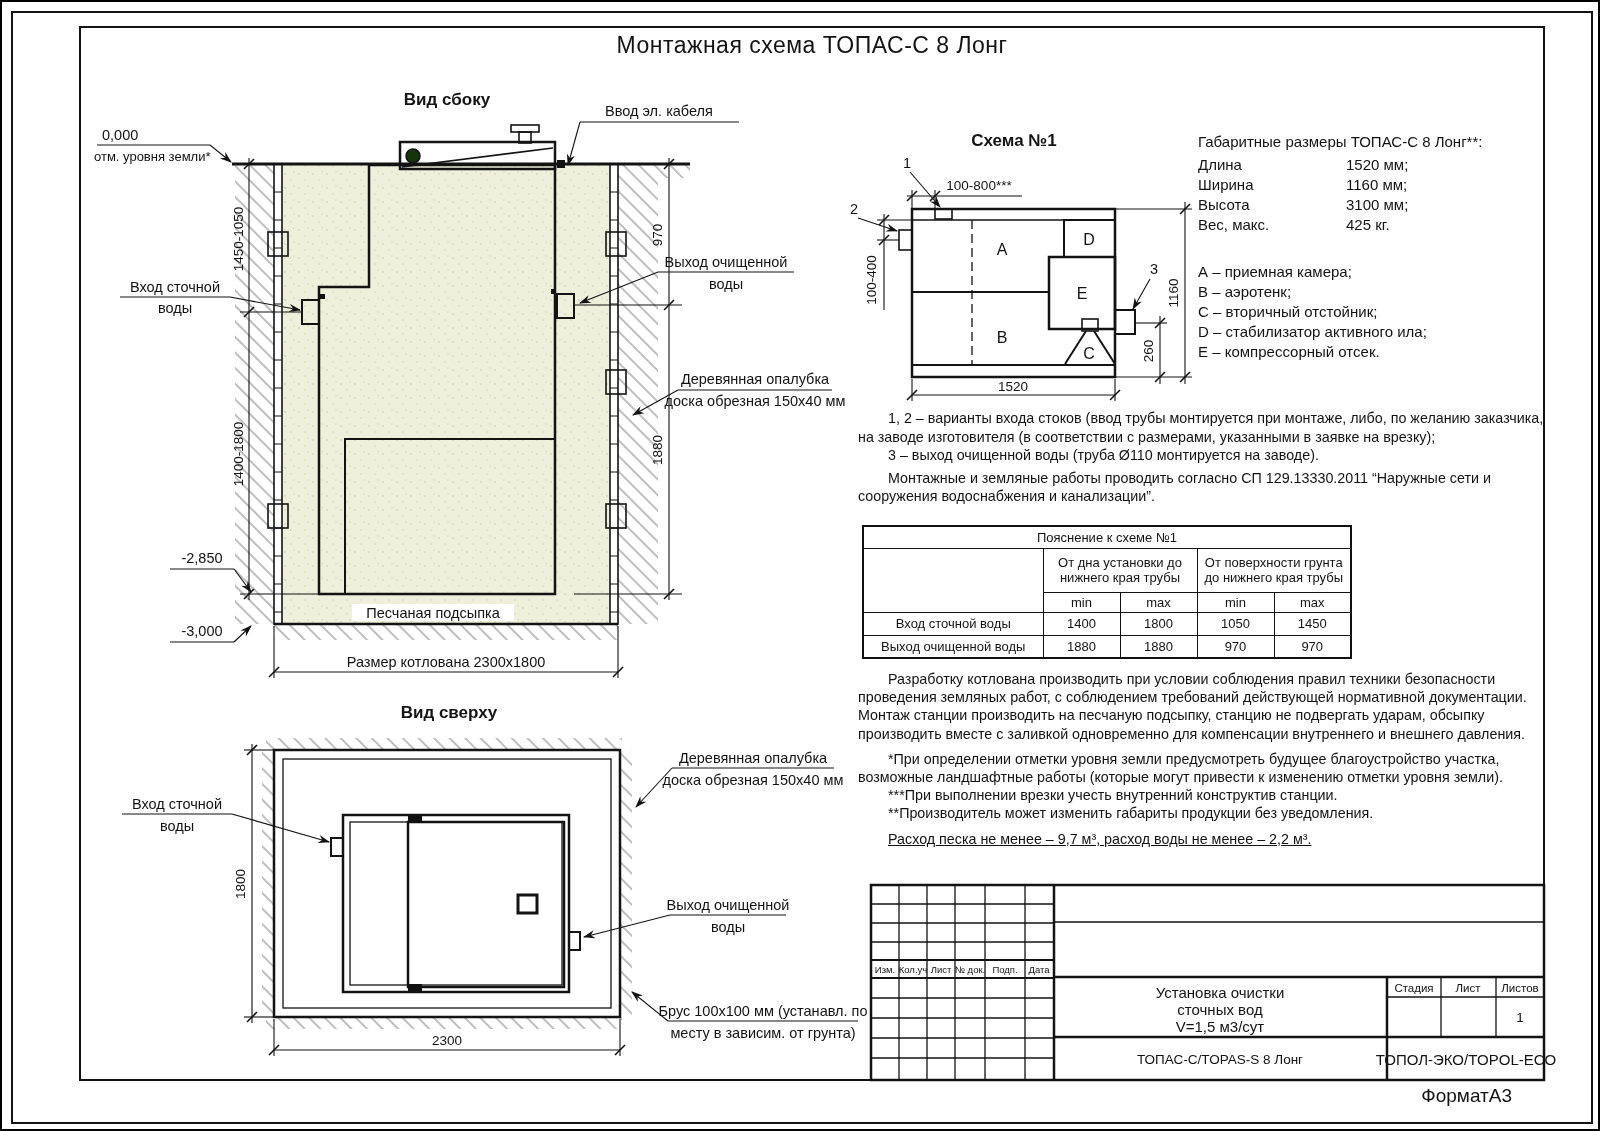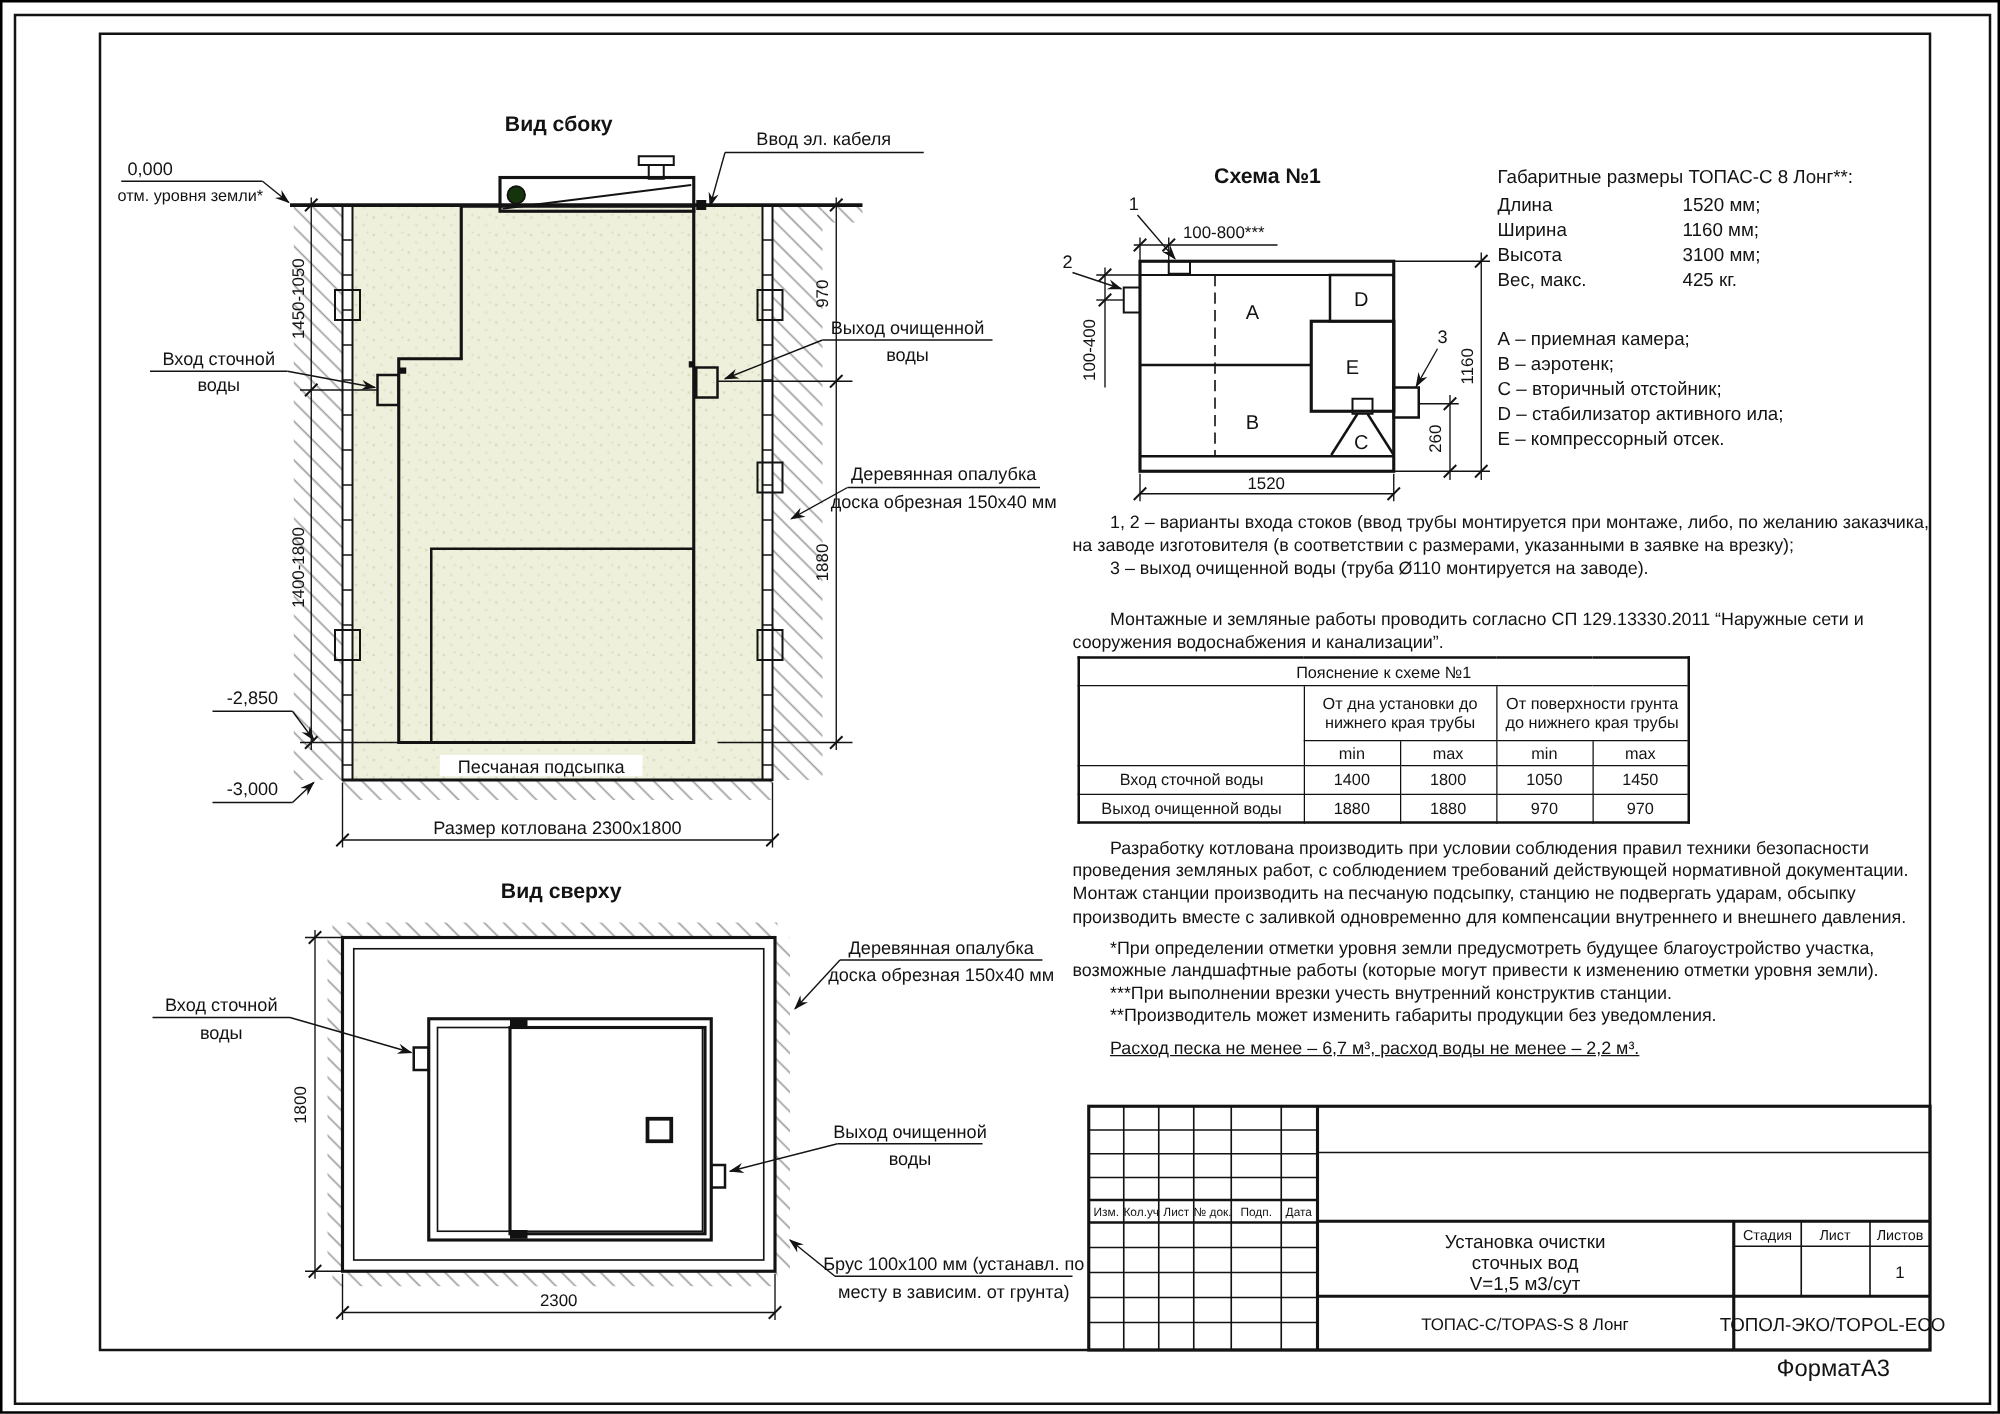--- a/index.html
+++ b/index.html
@@ -31,21 +31,21 @@
 .dash{stroke-dasharray:9 5}
 .arr{marker-end:url(#arr)}
 #page-title{left:310px;top:30px;width:1000px;text-align:center;font-size:23px;letter-spacing:.5px}
 #specs{left:1196px;top:130px;width:352px;font-size:15px;line-height:20px}
 #specs .head{margin-bottom:3px}
 .spec-row{display:flex}
 .spec-row .l{width:148px}
 #legend{margin-top:27px}
 #notes{left:856px;top:407px;width:696px;font-size:14.3px;line-height:18.6px}
 #notes p{text-indent:30px}
-#notes .gap{margin-top:22px}
+#notes .gap{margin-top:4px}
 #expl-table{left:860px;top:523px}
 #expl-table table{border-collapse:collapse;table-layout:fixed;font-size:13px;border:2.5px solid #111}
 #expl-table td{border:1.6px solid #111;text-align:center;vertical-align:middle;padding:1px 2px}
 tr.r-title{height:22px}
 tr.r-group{height:44px}
 tr.r-mm{height:20px}
 tr.r-data{height:23px}
 #attention{left:856px;top:668px;width:696px;font-size:14.3px;line-height:18.2px}
 #attention p{text-indent:30px}
 #attention .b{font-weight:bold;text-indent:30px}
@@ -335,20 +335,21 @@
     <text class="tbs" x="1412" y="990" text-anchor="middle">Стадия</text>
     <text class="tbs" x="1466" y="990" text-anchor="middle">Лист</text>
     <text class="tbs" x="1518" y="990" text-anchor="middle">Листов</text>
     <text class="tbm" x="1518" y="1020" text-anchor="middle">1</text>
 
     <text class="tbm" x="1218" y="1062" text-anchor="middle">ТОПАС-С/TOPAS-S 8 Лонг</text>
     <text class="tbc" x="1464" y="1063" text-anchor="middle">ТОПОЛ-ЭКО/TOPOL-ECO</text>
   </g>
 </svg>
 
+  <div id="page-title" class="abs">Монтажная схема ТОПАС-С 8 Лонг</div>
 
   <div id="specs" class="abs">
     <p class="head">Габаритные размеры ТОПАС-С 8 Лонг**:</p>
     <div class="spec-row">
         <span class="l">Длина</span>
         <span>1520 мм;</span>
       </div>
     <div class="spec-row">
         <span class="l">Ширина</span>
         <span>1160 мм;</span>
@@ -416,21 +417,21 @@
       </tr>
       </tbody>
     </table>
   </div>
 
   <div id="attention" class="abs">
     <p>Разработку котлована производить при условии соблюдения правил техники безопасности проведения земляных работ, с соблюдением требований действующей нормативной документации. Монтаж станции производить на песчаную подсыпку, станцию не подвергать ударам, обсыпку производить вместе с заливкой одновременно для компенсации внутреннего и внешнего давления.</p>
     <p class="stars">*При определении отметки уровня земли предусмотреть будущее благоустройство участка, возможные ландшафтные работы (которые могут привести к изменению отметки уровня земли).</p>
     <p>***При выполнении врезки учесть внутренний конструктив станции.</p>
     <p>**Производитель может изменить габариты продукции без уведомления.</p>
-    <p class="u stars">Расход песка не менее – 6,7 м³, расход воды не менее – 2,2 м³.</p>
+    <p class="u stars">Расход песка не менее – 9,7 м³, расход воды не менее – 2,2 м³.</p>
   </div>
 
   <div id="format" class="abs">
     <span>Формат</span>
     <span>А3</span>
   </div>
 
 </div>
 
 </body></html>

